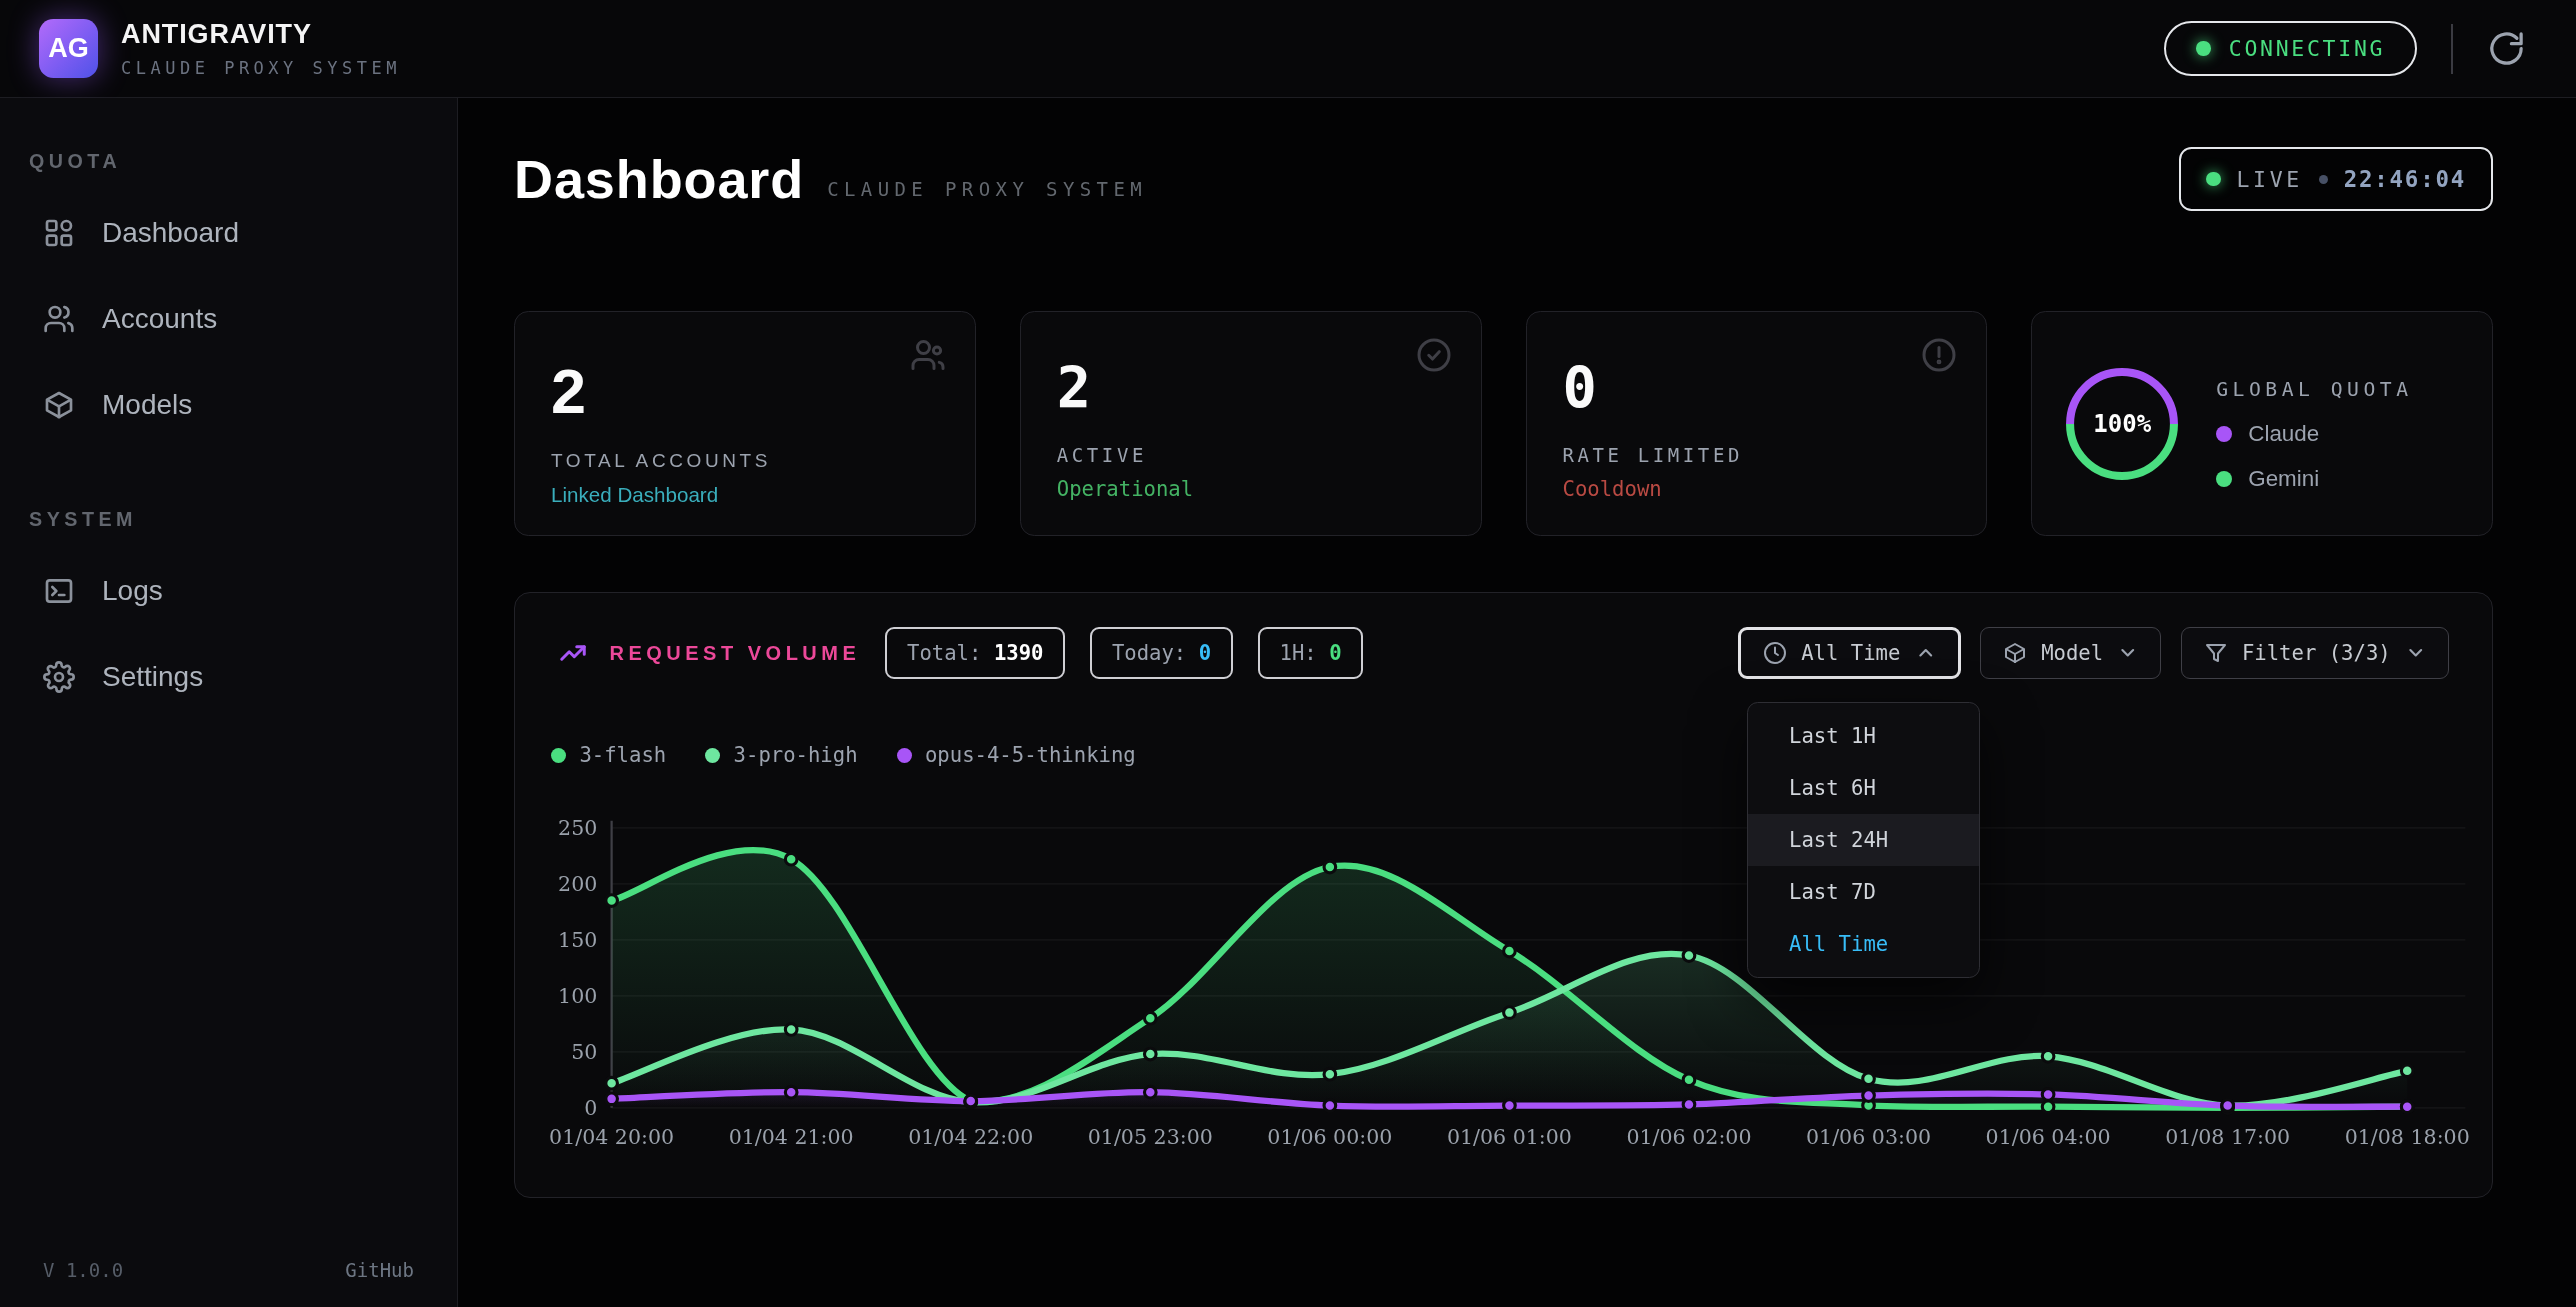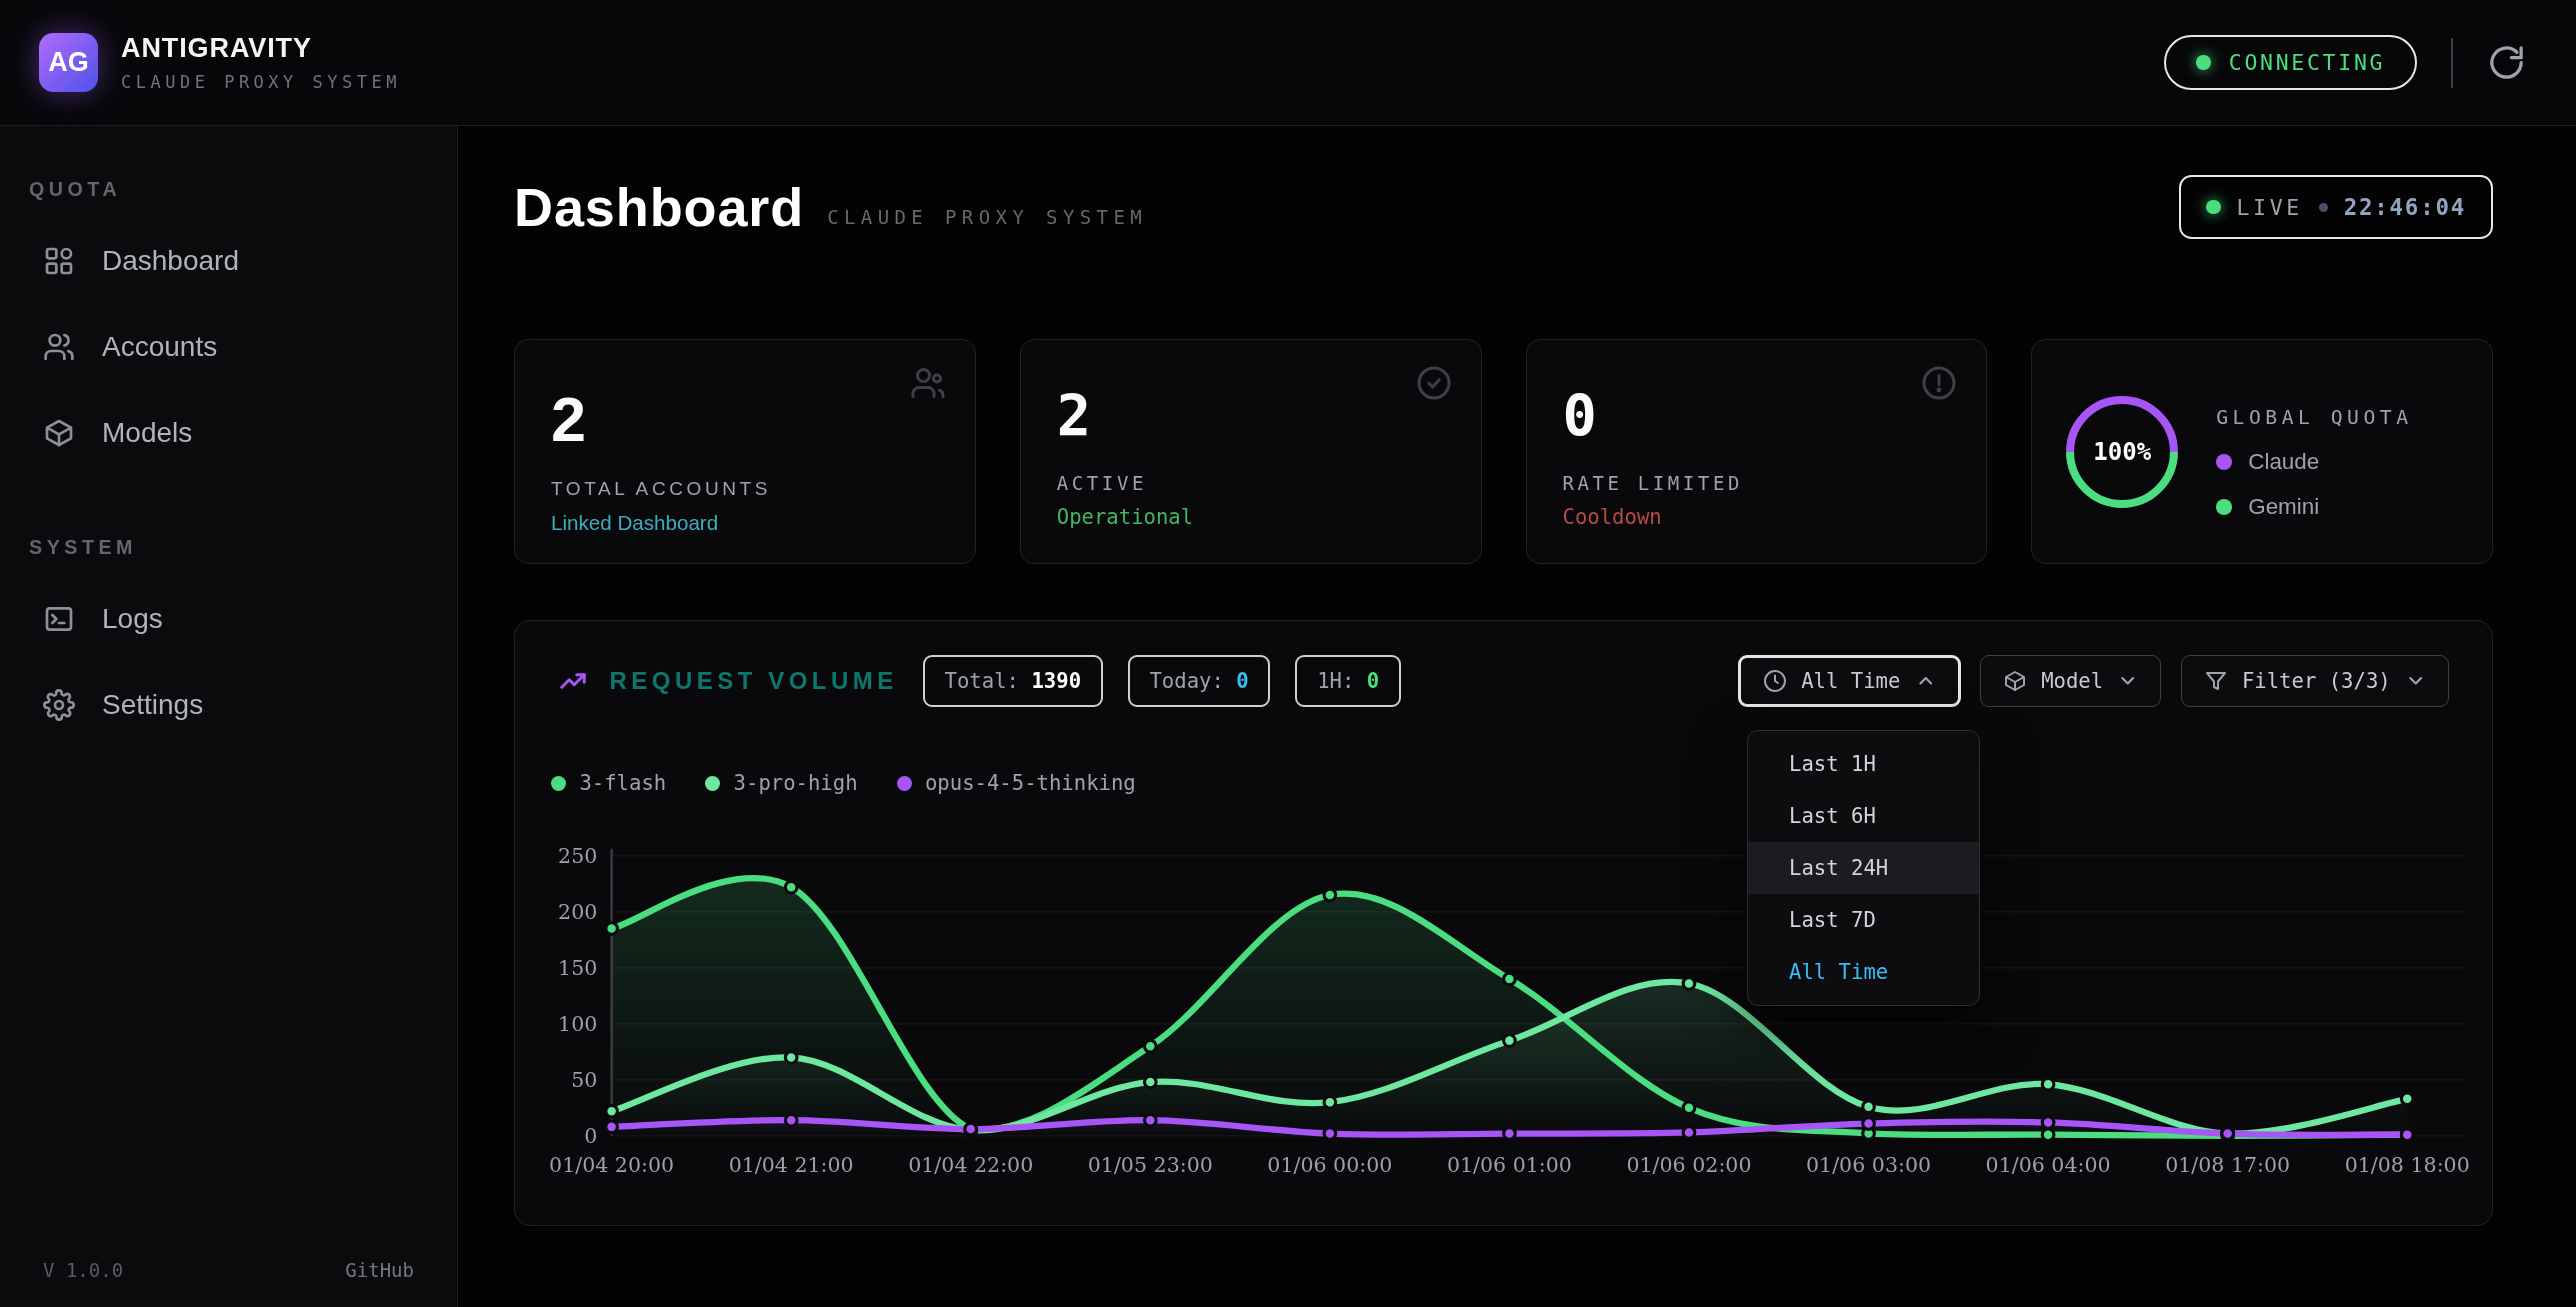--- a/index.html
+++ b/index.html
@@ -2,21 +2,21 @@
 <html style="font-size:14.3px"><head>
 <meta charset="utf-8">
 <style>
   * { box-sizing: border-box; margin: 0; padding: 0; }
   html,body { width:2576px; height:1308px; background:#030304; overflow:hidden;
     font-family:"Liberation Sans", sans-serif; }
   .mono { font-family:"DejaVu Sans Mono", monospace; }
   .app { width:2576px; height:1308px; display:flex; flex-direction:column; }
 
   
-  .app-header { height:126px; background:#070709; border-bottom:1.8px solid #1d1d22;
+  .app-header { height:98px; background:#070709; border-bottom:1.8px solid #1d1d22;
     display:flex; align-items:center; justify-content:space-between; padding:0 50px 0 39px; flex:0 0 auto;}
   .brand { display:flex; align-items:center; gap:23px; }
   .logo { width:59px; height:59px; border-radius:14.3px; color:#fff; font-weight:bold; font-size:27px;
     display:flex; align-items:center; justify-content:center;
     background:linear-gradient(135deg,#b36bfa 0%,#7c5cf2 55%,#4f52e8 100%);
     box-shadow:0 0 30px rgba(150,90,250,.45); }
   .app-name { color:#f4f4f5; font-size:27px; font-weight:bold; letter-spacing:0.9px; }
   .app-sub { color:#6b7280; font-size:17px; letter-spacing:4.5px; margin-top:7.2px;
     font-family:"DejaVu Sans Mono", monospace; }
   .header-right { display:flex; align-items:center; gap:34px; }
@@ -70,21 +70,21 @@
     color:#fff; font-size:24px; font-weight:bold; font-family:"DejaVu Sans Mono", monospace;}
   .quota-right .lbl { color:#9ca3af; font-size:19.7px; letter-spacing:4.5px; }
   .q-item { display:flex; align-items:center; gap:16px; margin-top:19.7px; color:#9ca3af; font-size:22.4px;}
   .q-dot { width:16px; height:16px; border-radius:50%; }
 
   
   .chart-card { margin-top:56px; background:#09090b; border:1.8px solid #222228; border-radius:16px;
     height:606px; position:relative; padding:34px 43px; }
   .chart-head { display:flex; align-items:center; }
   .chart-title { display:flex; align-items:center; gap:21.5px; }
-  .chart-title .t { color:#0f766e; font-size:24px; font-weight:bold; letter-spacing:4.5px; }
+  .chart-title .t { color:#ec4899; font-size:20px; font-weight:bold; letter-spacing:4.5px; }
   .chip { display:flex; align-items:center; gap:12.5px; border:2.2px solid #cfcfd4; border-radius:9px;
     height:52px; padding:0 19.7px; margin-left:25px; font-family:"DejaVu Sans Mono", monospace; font-size:20.6px; color:#9ca3af;}
   .chip b { color:#fff; } .chip .cyan { color:#38bdf8; font-weight:bold;} .chip .grn { color:#4ade80; font-weight:bold;}
   .ctrl-group { margin-left:auto; display:flex; gap:19.7px; }
   .ctrl-btn { display:flex; align-items:center; gap:14.3px; background:#0c0c0f; color:#c7cbd1;
     border:1.8px solid #3f3f46; border-radius:9px; height:52px; padding:0 21.5px;
     font-family:"DejaVu Sans Mono", monospace; font-size:20.6px; cursor:pointer; }
   .ctrl-btn.active { border:3.1px solid #e4e4e7; }
   .ctrl-btn svg { color:#9ca3af; }
   .legend-row { position:absolute; left:36px; top:150px; display:flex; gap:39px; }

